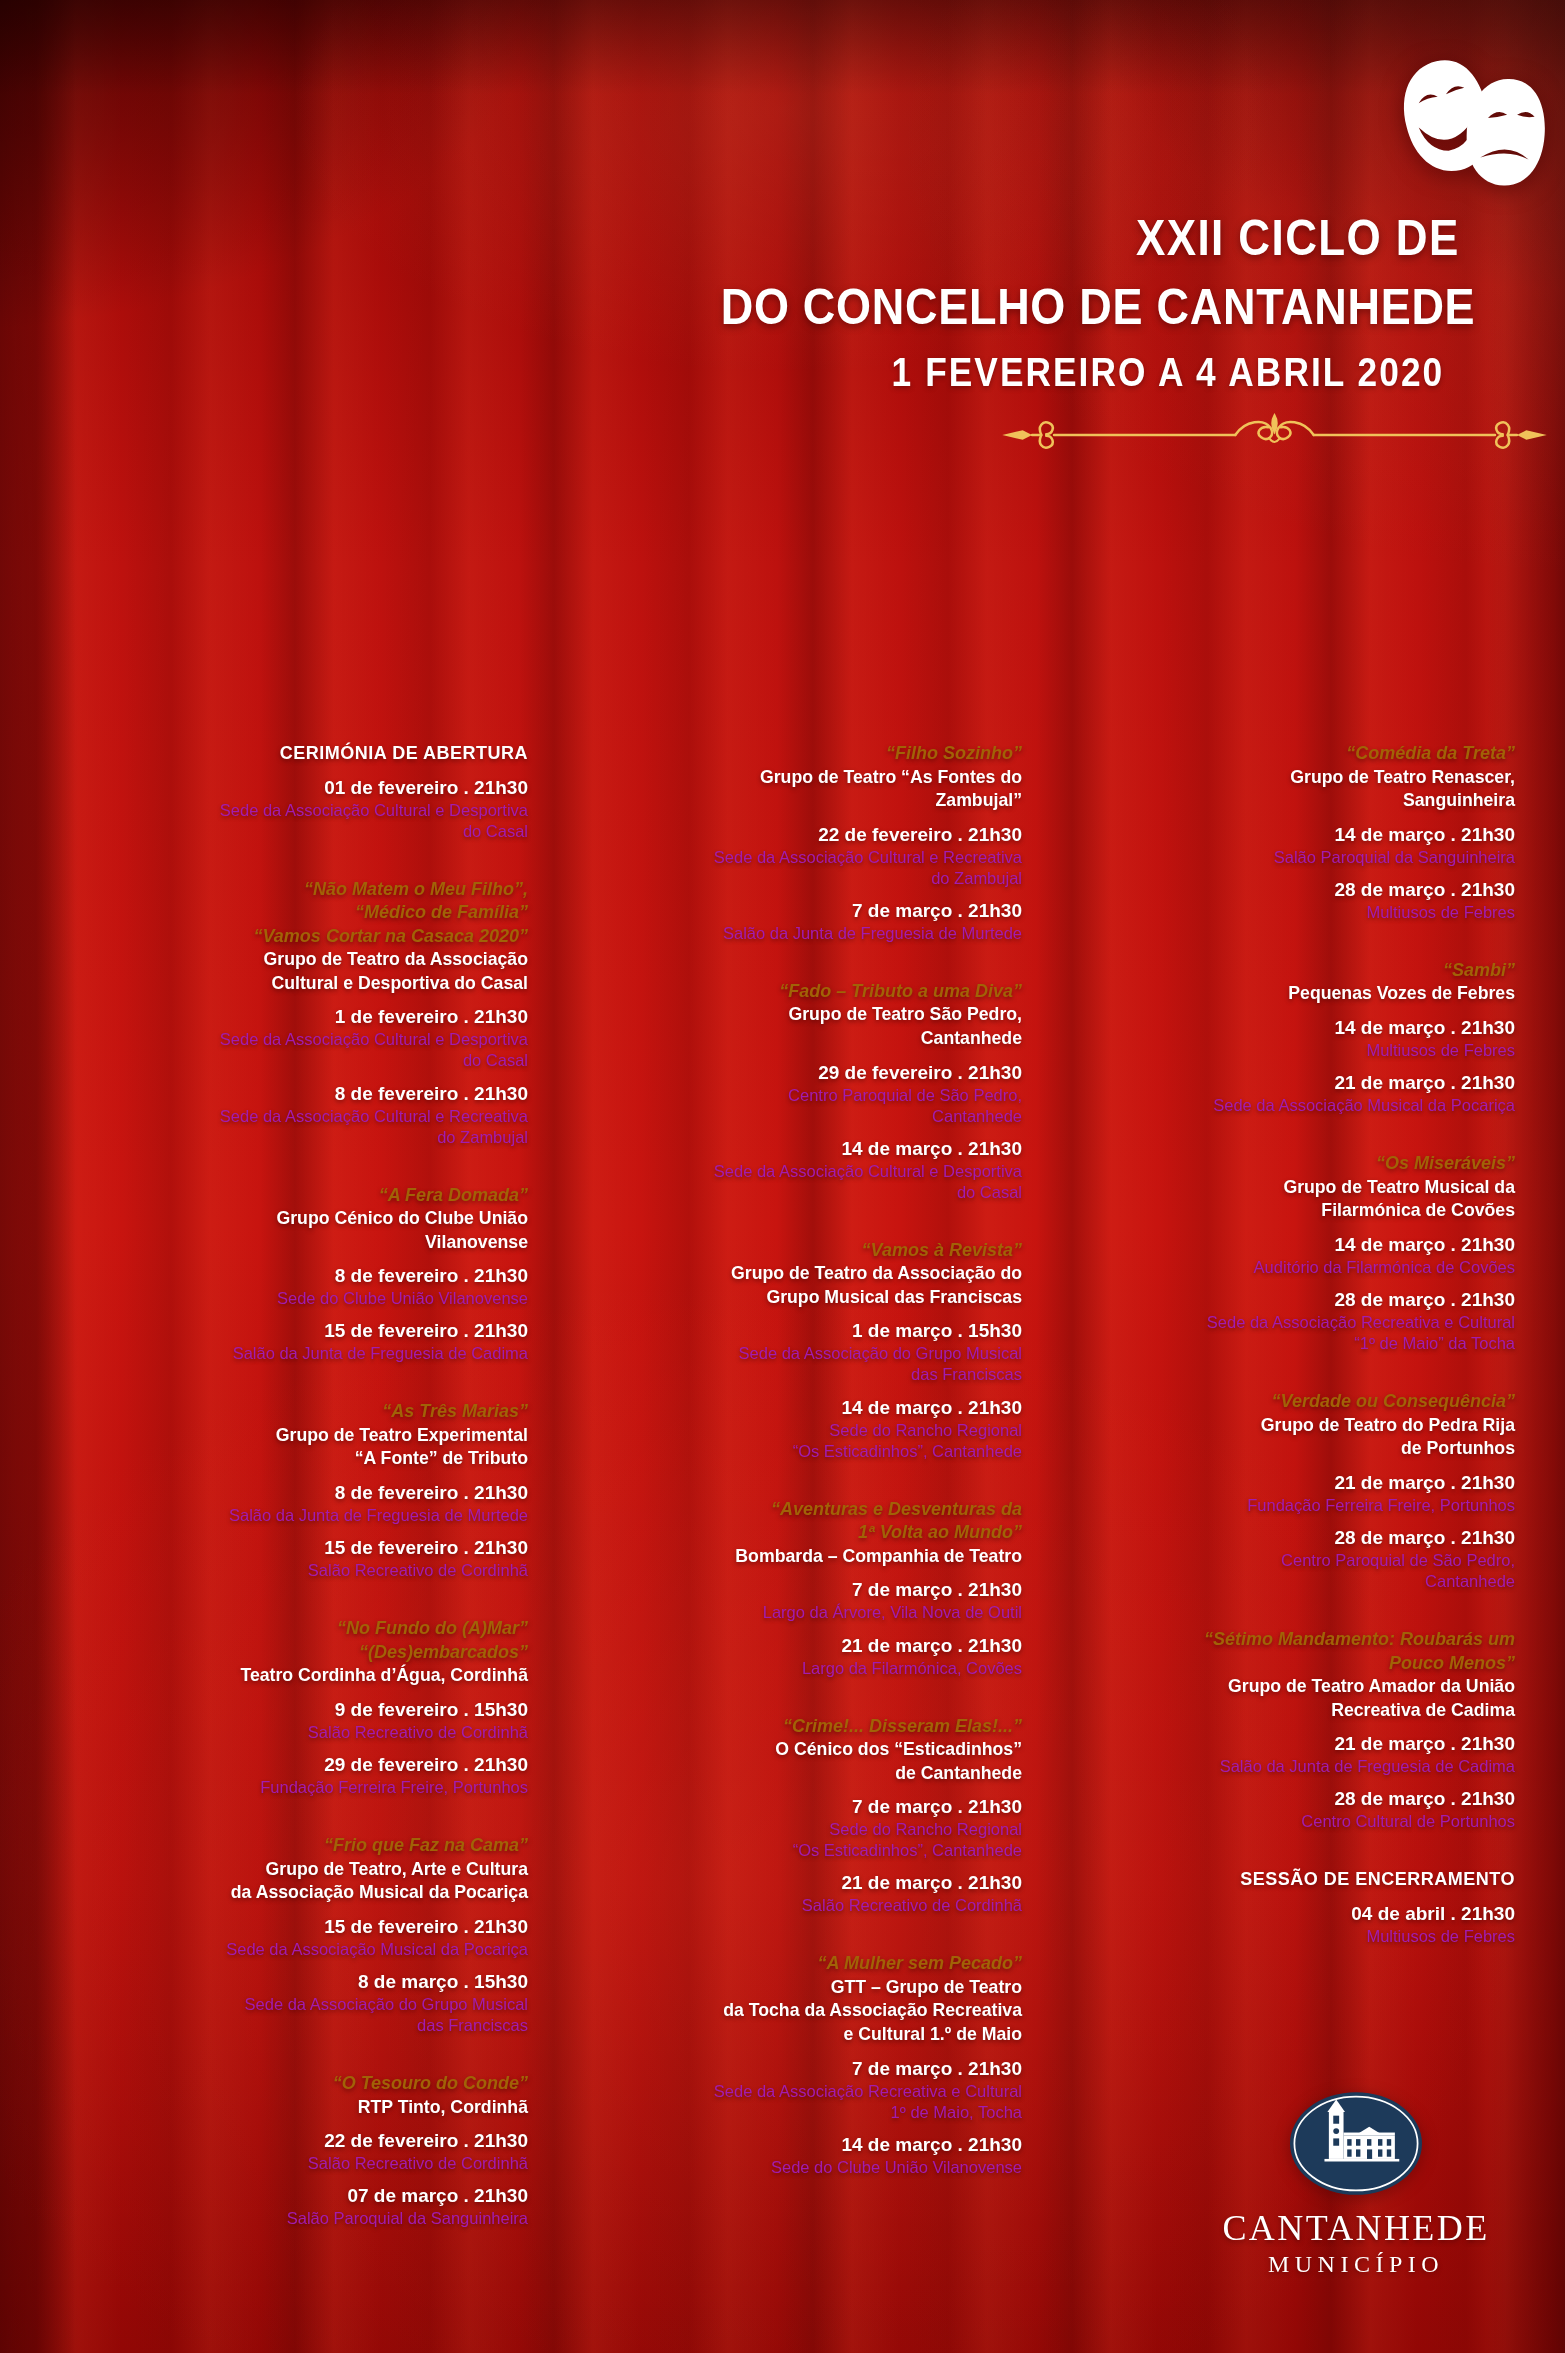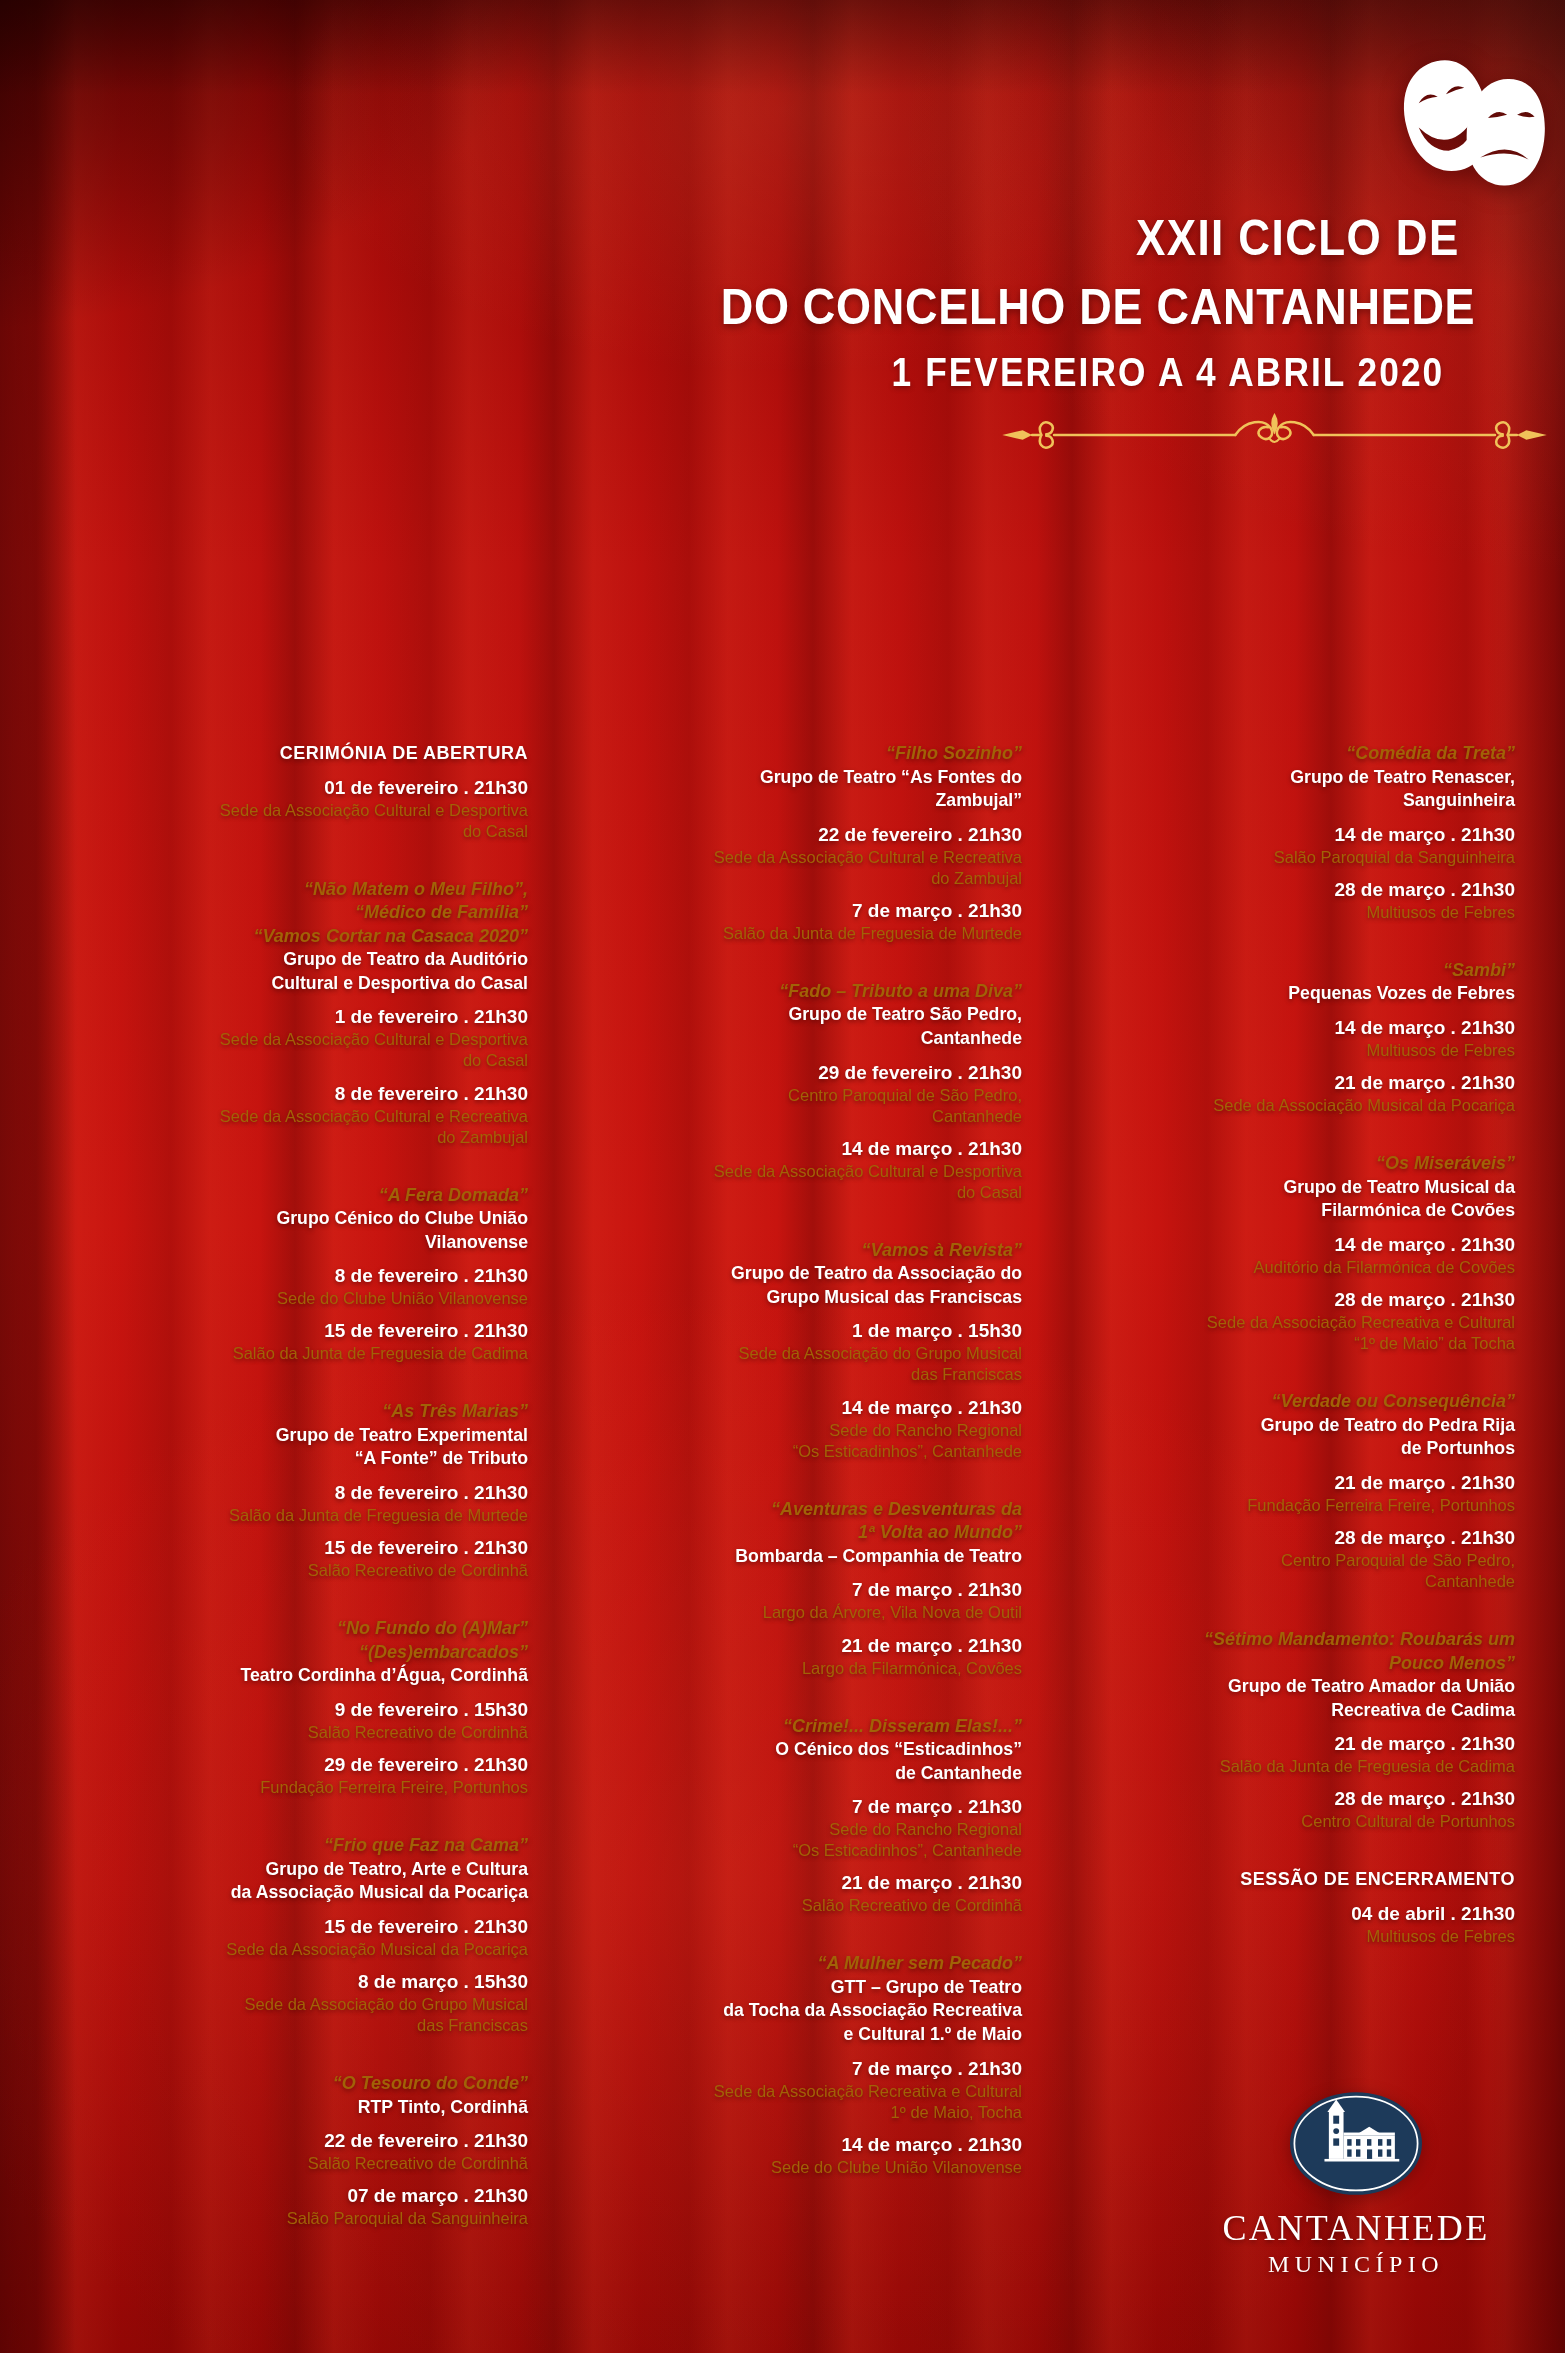--- a/index.html
+++ b/index.html
@@ -47,21 +47,21 @@
   .block{margin-bottom:36px;}
   .section-title{font-size:18px;line-height:23.5px;font-weight:700;letter-spacing:0.5px;
         text-shadow:0 1.6px 4.7px rgba(60,0,0,.55);}
   .play-title{font-size:18px;line-height:23.5px;font-weight:700;font-style:italic;color:#a16207;
         white-space:nowrap;text-shadow:0 1.6px 4.7px rgba(60,0,0,.55);}
   .group{font-size:17.7px;line-height:23.5px;font-weight:700;white-space:nowrap;
         text-shadow:0 1.6px 4.7px rgba(60,0,0,.55);}
   .event{margin-top:10.2px;}
   .event-date{font-size:19px;line-height:24px;font-weight:700;white-space:nowrap;
         text-shadow:0 1.6px 4.7px rgba(60,0,0,.55);}
-  .venue-line{font-size:16.5px;line-height:21px;white-space:nowrap;color:#a16207;
+  .venue-line{font-size:16.5px;line-height:21px;white-space:nowrap;color:#a21caf;
         text-shadow:0 1.6px 3.9px rgba(60,0,0,.5);}
 
   
   footer{position:absolute;left:1218px;top:2090px;width:276px;text-align:center;}
   footer svg{width:140px;height:110px;filter:drop-shadow(0 3.1px 7.8px rgba(60,0,0,.4));}
   .logo-title{font-family:"Liberation Serif", serif;font-size:36px;line-height:39px;
         letter-spacing:2.4px;margin-top:6.3px;text-shadow:0 1.6px 4.7px rgba(60,0,0,.5);}
   .logo-subtitle{font-family:"Liberation Serif", serif;font-size:24px;line-height:28px;
         letter-spacing:5.5px;margin-top:1.6px;text-shadow:0 1.6px 4.7px rgba(60,0,0,.5);}
 </style>
@@ -116,21 +116,21 @@
         <div class="event">
           <div class="event-date">01 de fevereiro . 21h30</div>
           <div class="venue-line">Sede da Associação Cultural e Desportiva</div>
           <div class="venue-line">do Casal</div>
         </div>
       </div>
       <div class="block">
         <div class="play-title">“Não Matem o Meu Filho”,</div>
         <div class="play-title">“Médico de Família”</div>
         <div class="play-title">“Vamos Cortar na Casaca 2020”</div>
-        <div class="group">Grupo de Teatro da Auditório</div>
+        <div class="group">Grupo de Teatro da Associação</div>
         <div class="group">Cultural e Desportiva do Casal</div>
         <div class="event">
           <div class="event-date">1 de fevereiro . 21h30</div>
           <div class="venue-line">Sede da Associação Cultural e Desportiva</div>
           <div class="venue-line">do Casal</div>
         </div>
         <div class="event">
           <div class="event-date">8 de fevereiro . 21h30</div>
           <div class="venue-line">Sede da Associação Cultural e Recreativa</div>
           <div class="venue-line">do Zambujal</div>

